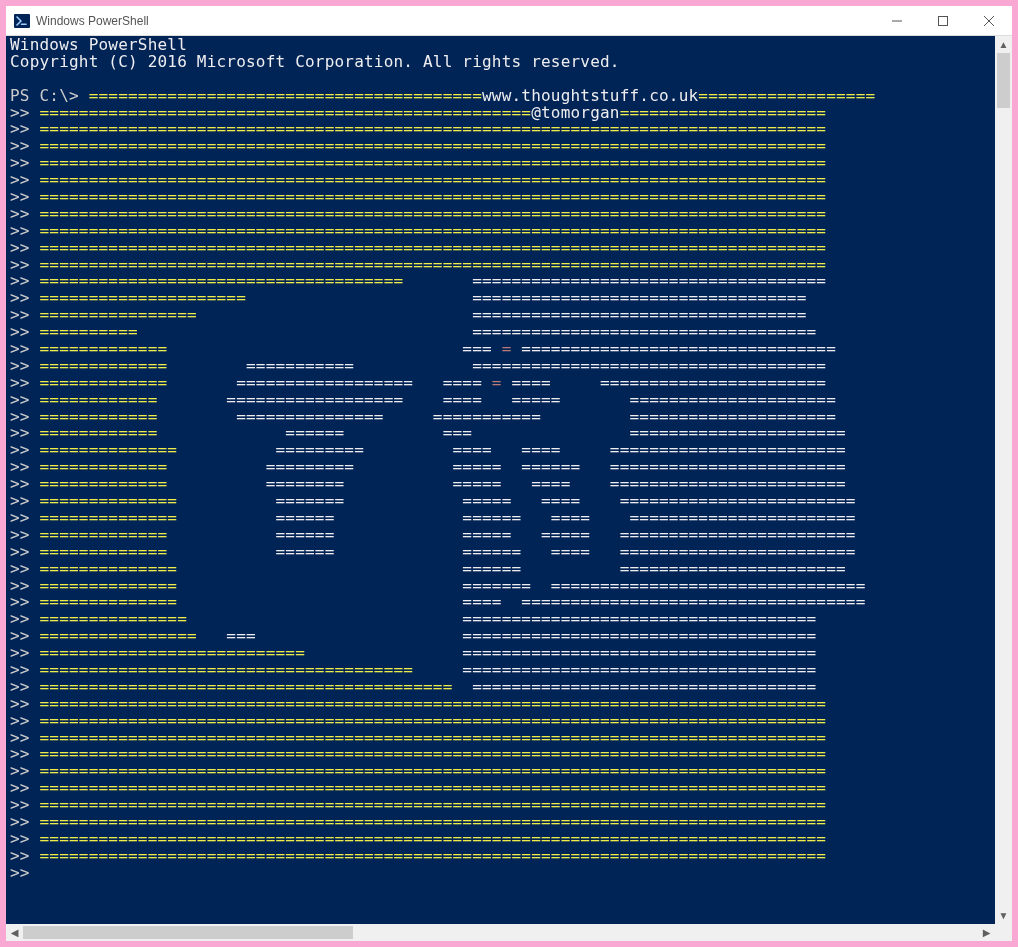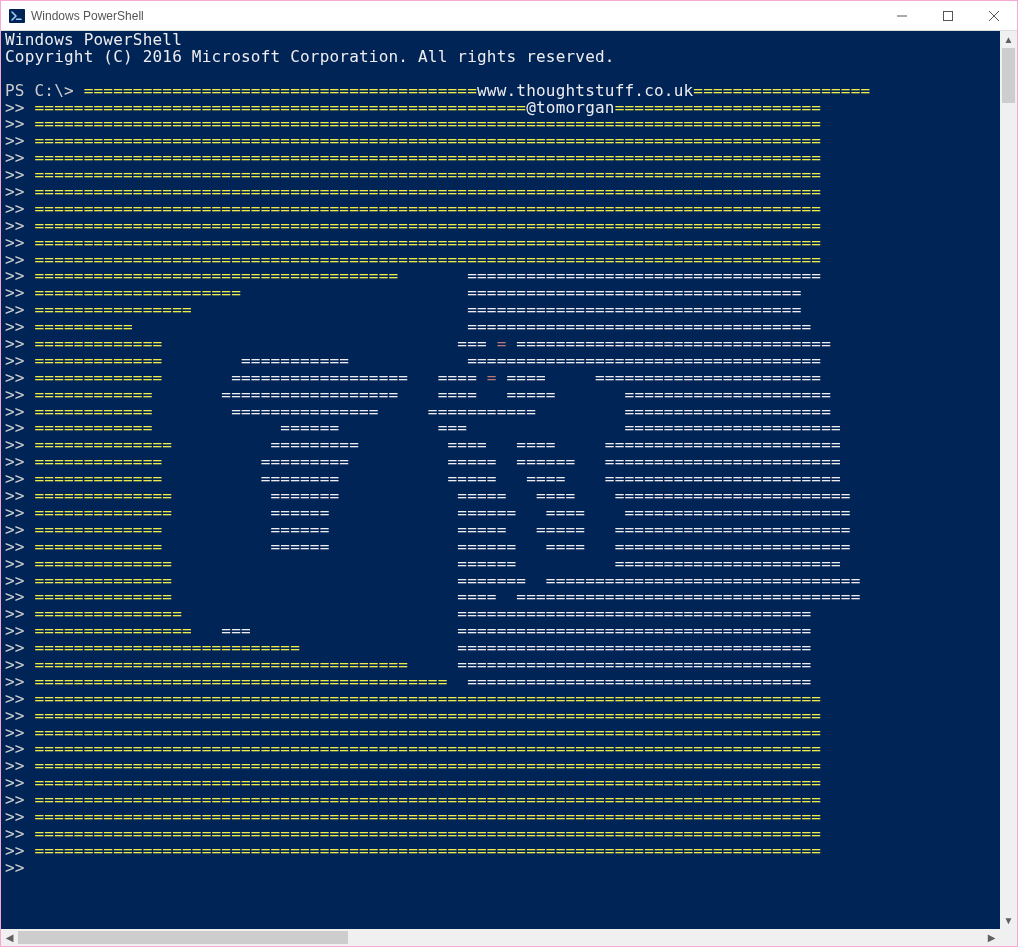--- a/index.html
+++ b/index.html
@@ -1,20 +1,20 @@
 <!DOCTYPE html>
 <html><head>
 <meta charset="utf-8">
 <style>
   * { box-sizing: border-box; margin: 0; padding: 0; }
   html, body { width: 1018px; height: 947px; overflow: hidden; font-family: "Segoe UI", Tahoma, sans-serif; background: #fff; }
 
   .window {
     width: 1018px; height: 947px;
-    border: 1px solid #f9a8d4;
+    border: 6px solid #f9a8d4;
     background: #fff;
     display: flex; flex-direction: column;
   }
 
   
   .titlebar {
     height: 30px;
     background: #fff;
     display: flex; align-items: center;
     border-bottom: 1px solid #ddd;

